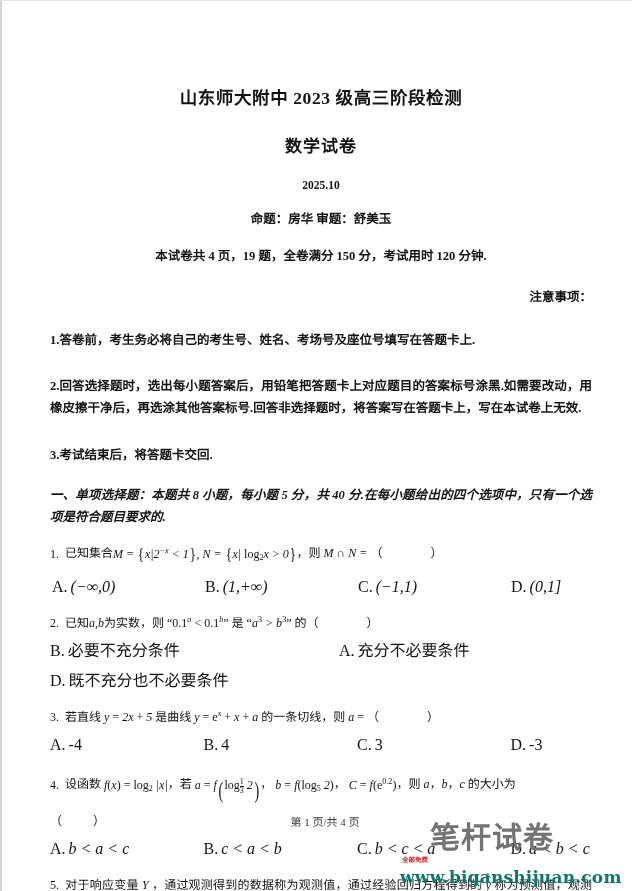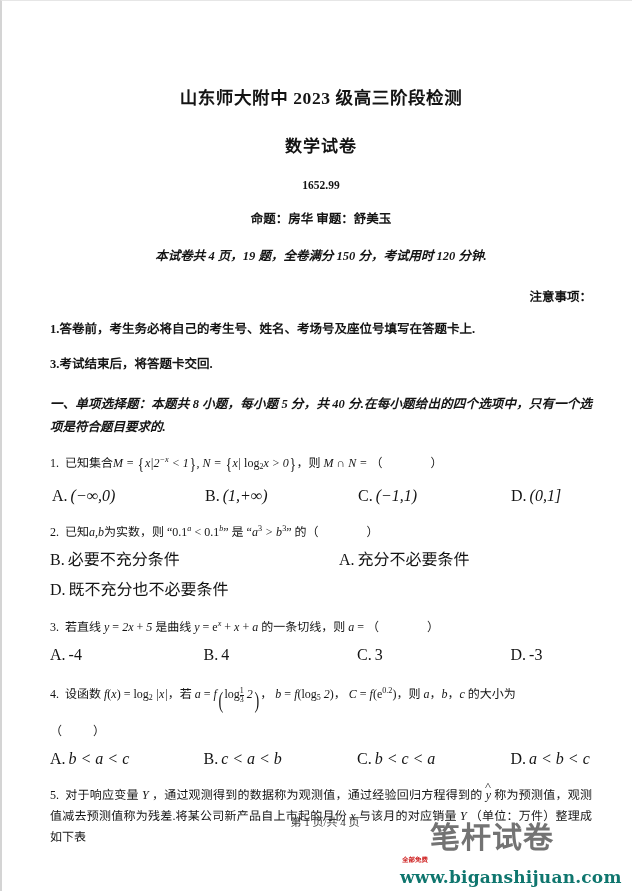--- a/index.html
+++ b/index.html
@@ -55,34 +55,33 @@
     text-align: center;
     font-size: 12.5px;
     font-weight: bold;
     margin-top: 17px;
   }
   .doc-meta {
     text-align: center;
     font-size: 12.5px;
     font-weight: bold;
     margin-top: 18px;
-    font-style: italic;
   }
 
   
   .notice-head {
     font-size: 12.5px;
     font-weight: bold;
     margin-top: 22px;
     text-align: right;
   }
   .notice-item {
     font-size: 12.5px;
     font-weight: bold;
-    margin-top: 13px;
+    margin-top: 24px;
     line-height: 1.78;
     text-align: justify;
   }
 
   
   .section-head {
     font-size: 12.5px;
     font-weight: bold;
     margin-top: 18px;
     line-height: 1.78;
@@ -221,26 +220,27 @@
   }
 </style>
 </head>
 <body>
 
 <div class="page">
   <div class="content">
 
     <div class="doc-title">山东师大附中 2023 级高三阶段检测</div>
     <div class="doc-subtitle">数学试卷</div>
-    <div class="doc-date">1652.99</div>
+    <div class="doc-date">2025.10</div>
     <div class="doc-authors">命题：房华 审题：舒美玉</div>
     <div class="doc-meta">本试卷共 4 页，19 题，全卷满分 150 分，考试用时 120 分钟.</div>
 
     <div class="notice-head">注意事项：</div>
     <div class="notice-item">1.答卷前，考生务必将自己的考生号、姓名、考场号及座位号填写在答题卡上.</div>
+    <div class="notice-item">2.回答选择题时，选出每小题答案后，用铅笔把答题卡上对应题目的答案标号涂黑.如需要改动，用橡皮擦干净后，再选涂其他答案标号.回答非选择题时，将答案写在答题卡上，写在本试卷上无效.</div>
     <div class="notice-item">3.考试结束后，将答题卡交回.</div>
 
     <div class="section-head">一、单项选择题：本题共 8 小题，每小题 5 分，共 40 分.在每小题给出的四个选项中，只有一个选项是符合题目要求的.</div>
 
     <div class="question">
       <span class="q-stem">
         <span class="q-num">1.</span>
         <span class="cn">已知集合</span><span class="m">M&nbsp;=&nbsp;<span class="brace">{</span><span>x</span>|2<sup class="ex">−x</sup>&nbsp;&lt;&nbsp;1<span class="brace">}</span>,&nbsp;N&nbsp;=&nbsp;<span class="brace">{</span><span>x</span>|&nbsp;<span class="mr">log</span><sub class="sb">2</sub><span>x</span>&nbsp;&gt;&nbsp;0<span class="brace">}</span></span><span class="cn">，则</span><span class="m">&nbsp;M&nbsp;∩&nbsp;N&nbsp;=&nbsp;</span><span class="ans-paren">（&nbsp;&nbsp;）</span>
       </span>
       <div class="choices pad">

